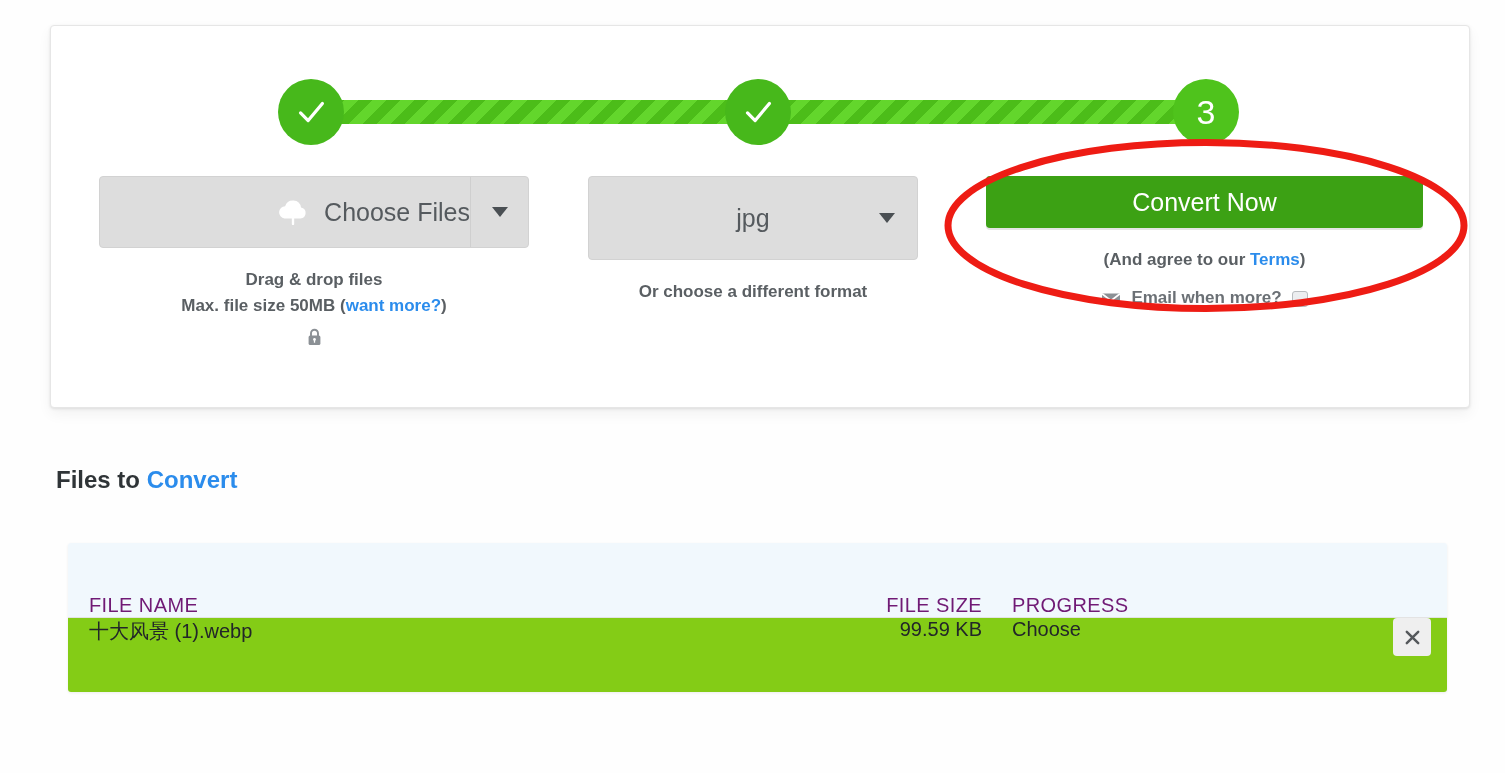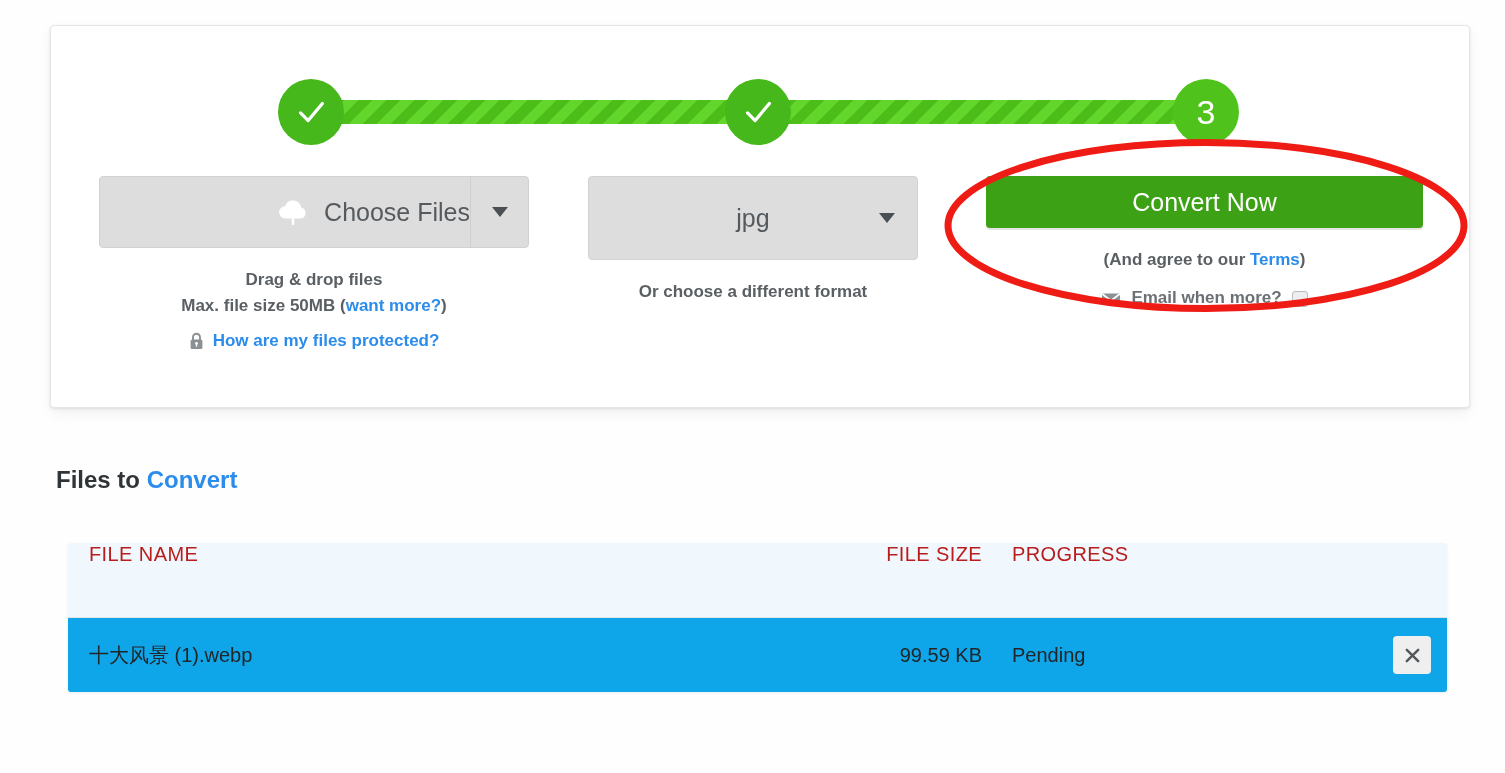--- a/index.html
+++ b/index.html
@@ -131,26 +131,26 @@
   .section-title .accent { color: #2b8cec; }
 
   .table {
     position: absolute; left: 68px; top: 543px;
     width: 1379px;
     border-radius: 3px; overflow: hidden;
     box-shadow: 0 1px 3px rgba(0,0,0,0.07);
     font-size: 20px;
   }
   .thead {
-    display: flex; align-items: flex-start; height: 74px;
-    background: #f1f8fd; color: #b91c1c; letter-spacing: 0.4px;
+    display: flex; align-items: flex-end; height: 74px;
+    background: #f1f8fd; color: #701a75; letter-spacing: 0.4px;
   }
   .trow {
-    display: flex; align-items: center; height: 75px;
-    background: #0ea5e9; color: #222629;
+    display: flex; height: 75px;
+    background: #84cc16; color: #222629;
     border-top: 1px solid #e3e3e3;
   }
   .c-name { width: 786px; padding-left: 21px; }
   .c-size { width: 128px; text-align: right; }
   .c-prog { width: 300px; padding-left: 30px; }
   .c-act  { flex: 1; display: flex; justify-content: flex-end; padding-right: 16px; }
   .close-btn {
     width: 38px; height: 38px; border-radius: 4px;
     display: flex; align-items: center; justify-content: center;
     color: #55595c; font-size: 23px; cursor: pointer; background: #efefef;
@@ -205,21 +205,20 @@
             <span>Max. file size 50MB</span>
             <span>(</span><a class="link" href="#">want more?</a><span>)</span>
           </div>
           <div class="protected-row">
             <svg class="lock-ico" viewBox="0 0 15 18">
               <path d="M4 8 V5.2a3.5 3.5 0 0 1 7 0V8" fill="none" stroke="#8b9095" stroke-width="1.9"></path>
               <rect x="1.6" y="7.6" width="11.8" height="9.4" rx="1.5" fill="#8b9095"></rect>
               <circle cx="7.5" cy="11.4" r="1.35" fill="#ffffff"></circle>
               <rect x="6.85" y="11.6" width="1.3" height="3.1" fill="#ffffff"></rect>
             </svg>
-            <a class="link" href="#">How are my files protected?</a>
           </div>
         </div>
       </div>
 
       <div class="col" id="col-format">
         <div class="select-btn">
           <span class="val">jpg</span>
           <span class="caret"></span>
         </div>
         <div class="caption">
@@ -259,21 +258,21 @@
     <div class="thead">
       <div class="c-name">FILE NAME</div>
       <div class="c-size">FILE SIZE</div>
       <div class="c-prog">PROGRESS</div>
       <div class="c-act"></div>
     </div>
 
     <div class="trow">
       <div class="c-name">十大风景 (1).webp</div>
       <div class="c-size">99.59 KB</div>
-      <div class="c-prog">Pending</div>
+      <div class="c-prog">Choose</div>
       <div class="c-act">
         <div class="close-btn">
           <svg viewBox="0 0 20 20" width="19" height="19">
             <path d="M4 4 L16 16 M16 4 L4 16" stroke="#55595c" stroke-width="2.6" stroke-linecap="round" fill="none"></path>
           </svg>
         </div>
       </div>
     </div>
   </div>
 

